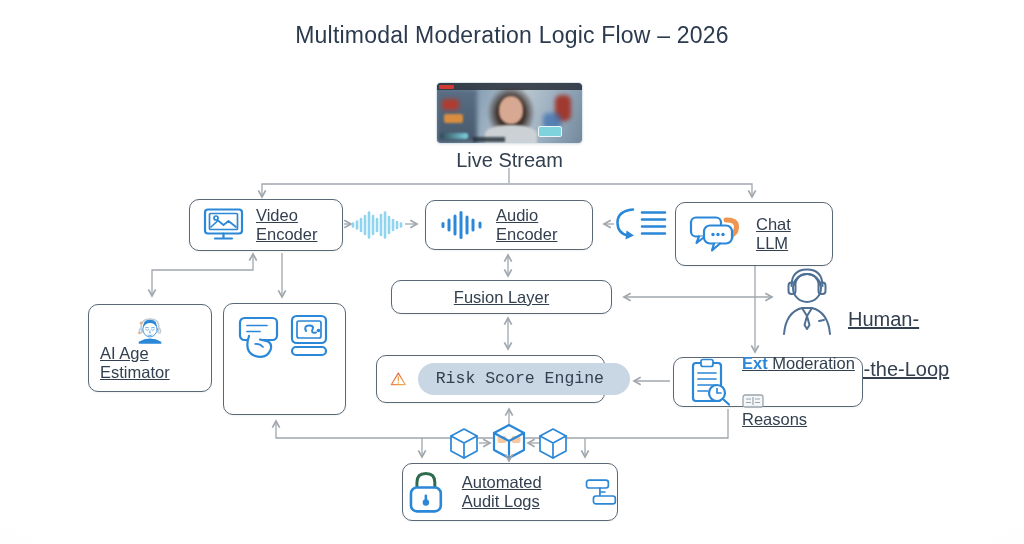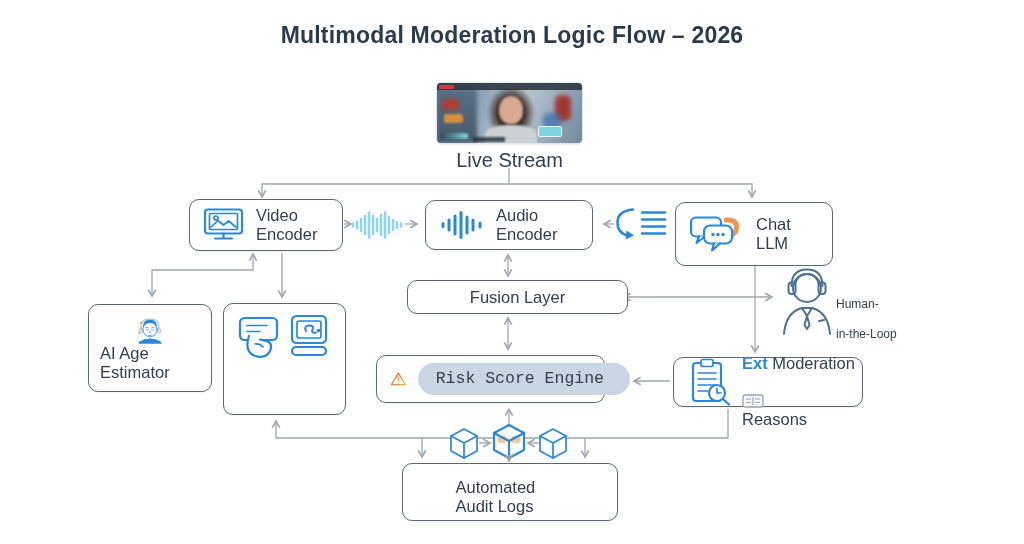--- a/index.html
+++ b/index.html
@@ -6,50 +6,50 @@
     --accent-blue:#2b87d8; --light-blue:#8fd4f0; --orange-accent:#ef9550;
     --title-navy:#2c3a4e; --text-navy:#33404f; --border-slate:#5a6876;
     --connector-gray:#a0a7ae; --warning-red:#e05140; --warning-amber:#f5b04e;
     --lock-green:#2e6b4f; --steel-blue:#4e7094; --pill-blue:#c9d6e3;
   }
   html,body{margin:0;padding:0;}
   body{font-family:"Liberation Sans",sans-serif;background:#fff;}
   #stage{position:relative;width:1024px;height:544px;overflow:hidden;
     background:radial-gradient(130% 130% at 50% 42%, #ffffff 55%, #f4f4f4 88%, #e6e6e6 100%);}
   .abs{position:absolute;}
-  #title{top:22px;left:0;width:1024px;text-align:center;font-size:23px;font-weight:bold;
+  #title{top:22px;left:0;width:1024px;text-align:center;font-size:23px;font-weight:normal;
     color:var(--title-navy);letter-spacing:.2px;}
   .node{position:absolute;background:#fff;border:1.5px solid var(--border-slate);
     border-radius:10px;box-sizing:border-box;display:flex;align-items:center;
     color:var(--text-navy);font-size:16.5px;line-height:1.15;box-shadow:0 1px 2px rgba(40,50,60,.06);}
   .row{flex-direction:row;gap:11px;justify-content:flex-start;padding-left:13px;}
   .col{flex-direction:column;justify-content:space-between;padding:9px 11px;align-items:center;}
   .col .lbl{align-self:flex-start;}
   .center{justify-content:center;}
-  .lbl{white-space:pre-line;}
+  .lbl{white-space:pre-line;text-decoration:underline;}
   
   .sb{stroke:var(--accent-blue);stroke-width:2.2;fill:none;stroke-linecap:round;stroke-linejoin:round;}
   .thin{stroke-width:1.7;}
   .fw{fill:#fff;}
   .fbl{fill:var(--accent-blue);stroke:none;}
   .fo{fill:var(--orange-accent);stroke:none;}
   .slb{stroke:var(--light-blue);stroke-width:2.6;fill:none;stroke-linecap:round;}
   .sh{stroke:var(--steel-blue);stroke-width:2;fill:none;stroke-linecap:round;stroke-linejoin:round;}
   .shp{stroke:#c2ccd4;stroke-width:4;fill:none;stroke-linecap:round;}
   .sg{stroke:var(--lock-green);stroke-width:3;fill:none;stroke-linecap:round;}
   .sgr{stroke:#9aa5ad;stroke-width:1.3;fill:#f4f6f8;}
   .cn{stroke:var(--connector-gray);stroke-width:1.3;fill:none;}
   .swo{stroke:var(--orange-accent);stroke-width:5;fill:none;stroke-linecap:round;}
   
   #risk-box{overflow:visible;}
   .risk-pill{position:relative;display:inline-block;background:var(--pill-blue);
     border-radius:17px;padding:7px 26px 7px 18px;margin-right:-26px;white-space:nowrap;}
   .accent-word{color:var(--accent-blue);font-weight:bold;margin-top:8px;}
   
-  #human{display:flex;gap:0;align-items:flex-start;color:var(--text-navy);font-size:12px;line-height:1.25;justify-content:flex-end;}
+  #human{display:flex;gap:12px;align-items:flex-start;color:var(--text-navy);font-size:20px;line-height:1.25;justify-content:flex-end;}
   #human .lbl{margin-top:16px;}
   
   #thumb{left:437px;top:83px;width:145px;height:60px;border-radius:4px;overflow:hidden;
     background:linear-gradient(110deg,#5d7288 0%,#8aa2b6 28%,#b9c6d0 55%,#93a7ba 80%,#74889c 100%);
     box-shadow:0 0 0 1px #dce7ee,0 1px 3px rgba(0,0,0,.15);}
   #thumb div{position:absolute;}
   .blur1{filter:blur(1px);} .blur2{filter:blur(2px);}
 </style>
 </head>
 <body>
@@ -191,21 +191,21 @@
       <path class="sb fw" d="M10,23.5 L7.5,30 L16,23.5"></path>
       <rect x="15" y="12.5" width="28" height="18" rx="6" class="sb fw"></rect>
       <path class="sb fw" d="M25,30.5 L23,37.5 L31,30.5"></path>
       <circle cx="24" cy="21.5" r="1.7" class="fbl"></circle>
         <circle cx="29" cy="21.5" r="1.7" class="fbl"></circle>
         <circle cx="34" cy="21.5" r="1.7" class="fbl"></circle>
     </svg>
     <span class="lbl" style="width:46px;">Chat LLM</span>
   </div>
 
-  <div class="node center" style="left:407px;top:280px;width:221px;height:34px;">
+  <div class="node center" style="left:391px;top:280px;width:221px;height:34px;">
     <span class="lbl">Fusion Layer</span>
   </div>
 
   <div id="human" class="abs" style="left:778px;top:266px;">
     <svg width="58" height="72" viewBox="0 0 58 72">
       <path class="sh fw" d="M6,68 Q8,46 24,42 L34,42 Q50,46 52,68"></path>
       <path class="sh" d="M24,42 L29,50 L34,42"></path>
       <path class="sh fw" d="M29,50 L26.5,59 L29,63 L31.5,59 Z"></path>
       <path class="sh" d="M41,55 L46,54"></path>
       <circle cx="29" cy="22" r="14" class="sh fw"></circle>
@@ -281,21 +281,21 @@
     <span class="lbl">
       <span class="accent-word">Ext</span><span> Moderation</span><br>
       <svg width="22" height="14" viewBox="0 0 22 14" style="vertical-align:-2px">
         <rect x="1" y="1" width="20" height="12" rx="2" class="sgr"></rect>
         <path d="M4,5 H9 M4,8.5 H9 M13,5 H18 M13,8.5 H18 M11,3 V11" stroke="#9aa5ad" stroke-width="1.2" fill="none"></path>
       </svg>
       <span>Reasons</span>
     </span>
   </div>
 
-  <div class="node row" style="left:402px;top:463px;width:216px;height:58px;gap:14px;padding-left:1px;flex-direction:column;">
+  <div class="node row" style="left:402px;top:463px;width:216px;height:58px;gap:14px;padding-left:1px;">
     <svg width="44" height="46" viewBox="0 0 44 46">
       <path class="sg" d="M13,19 V13.5 Q13,4.5 22,4.5 Q31,4.5 31,13.5 V19"></path>
       <rect x="7" y="18.5" width="30" height="24" rx="6" class="sb fw" style="stroke-width:2.6"></rect>
       <circle cx="22" cy="33.5" r="3.2" class="fbl"></circle>
       <rect x="20.7" y="25.5" width="2.6" height="6" rx="1.3" class="fbl"></rect>
     </svg>
     <span class="lbl" style="width:110px;">Automated Audit Logs</span>
     <svg width="32" height="28" viewBox="0 0 32 28">
       <rect x="1.5" y="2" width="22" height="8" rx="2.5" class="sb fw thin"></rect>
       <path class="sb thin" d="M15,10 V18 M15,14 H20"></path>

